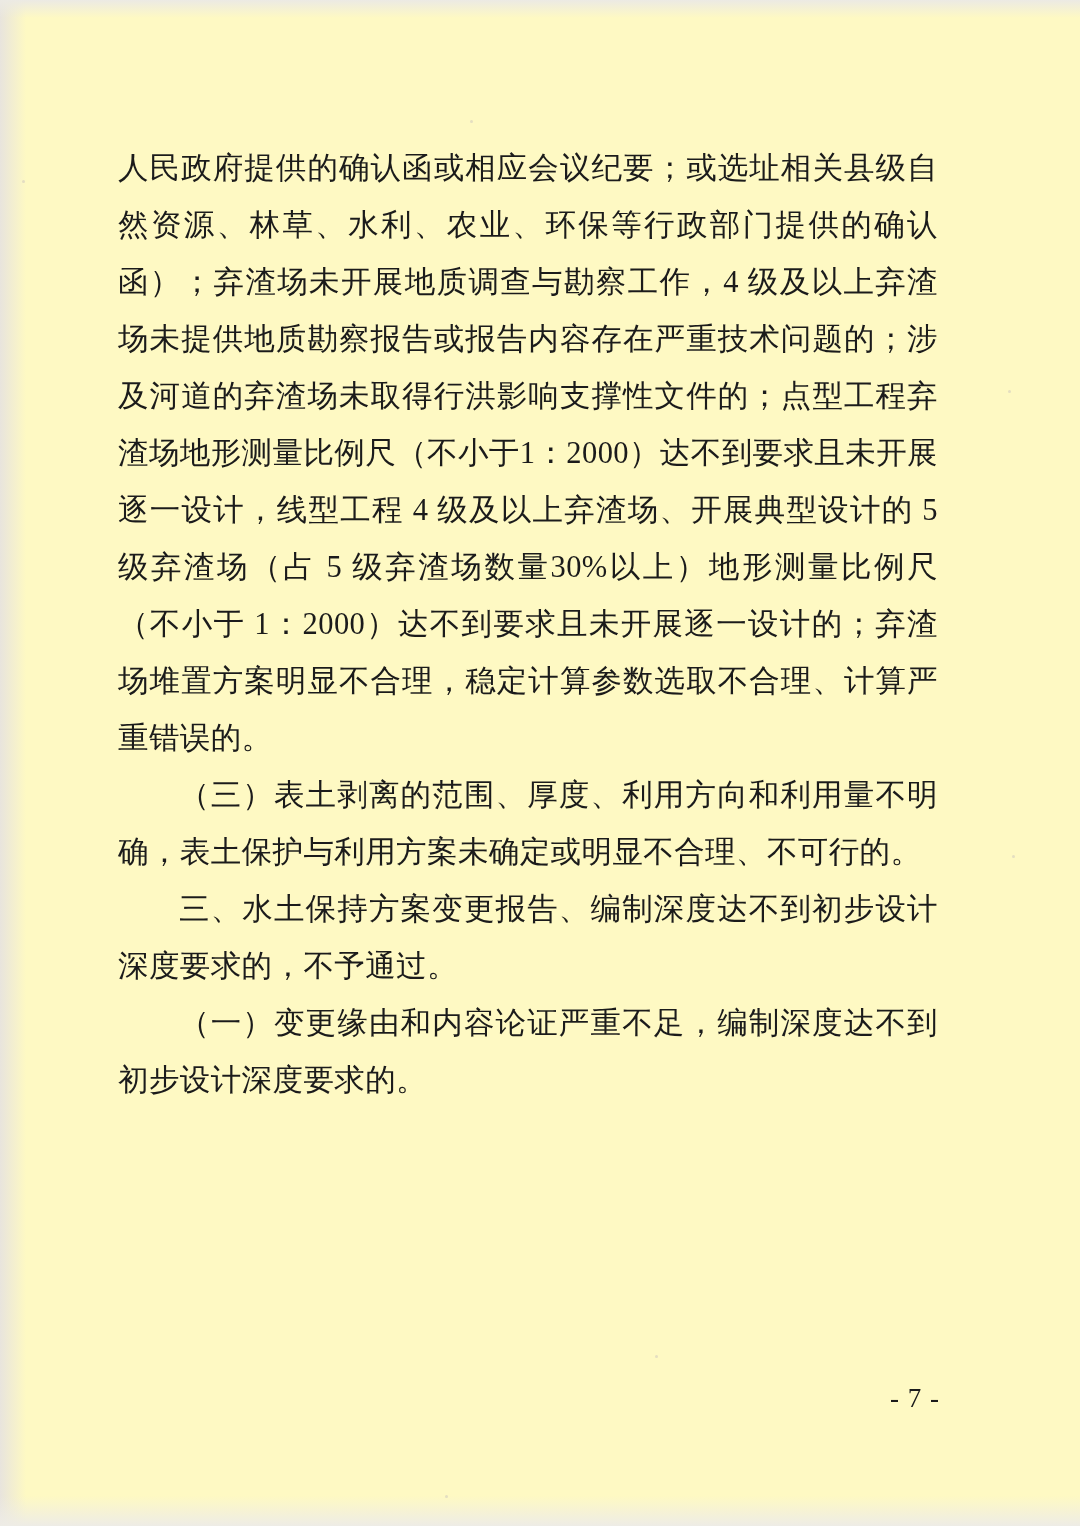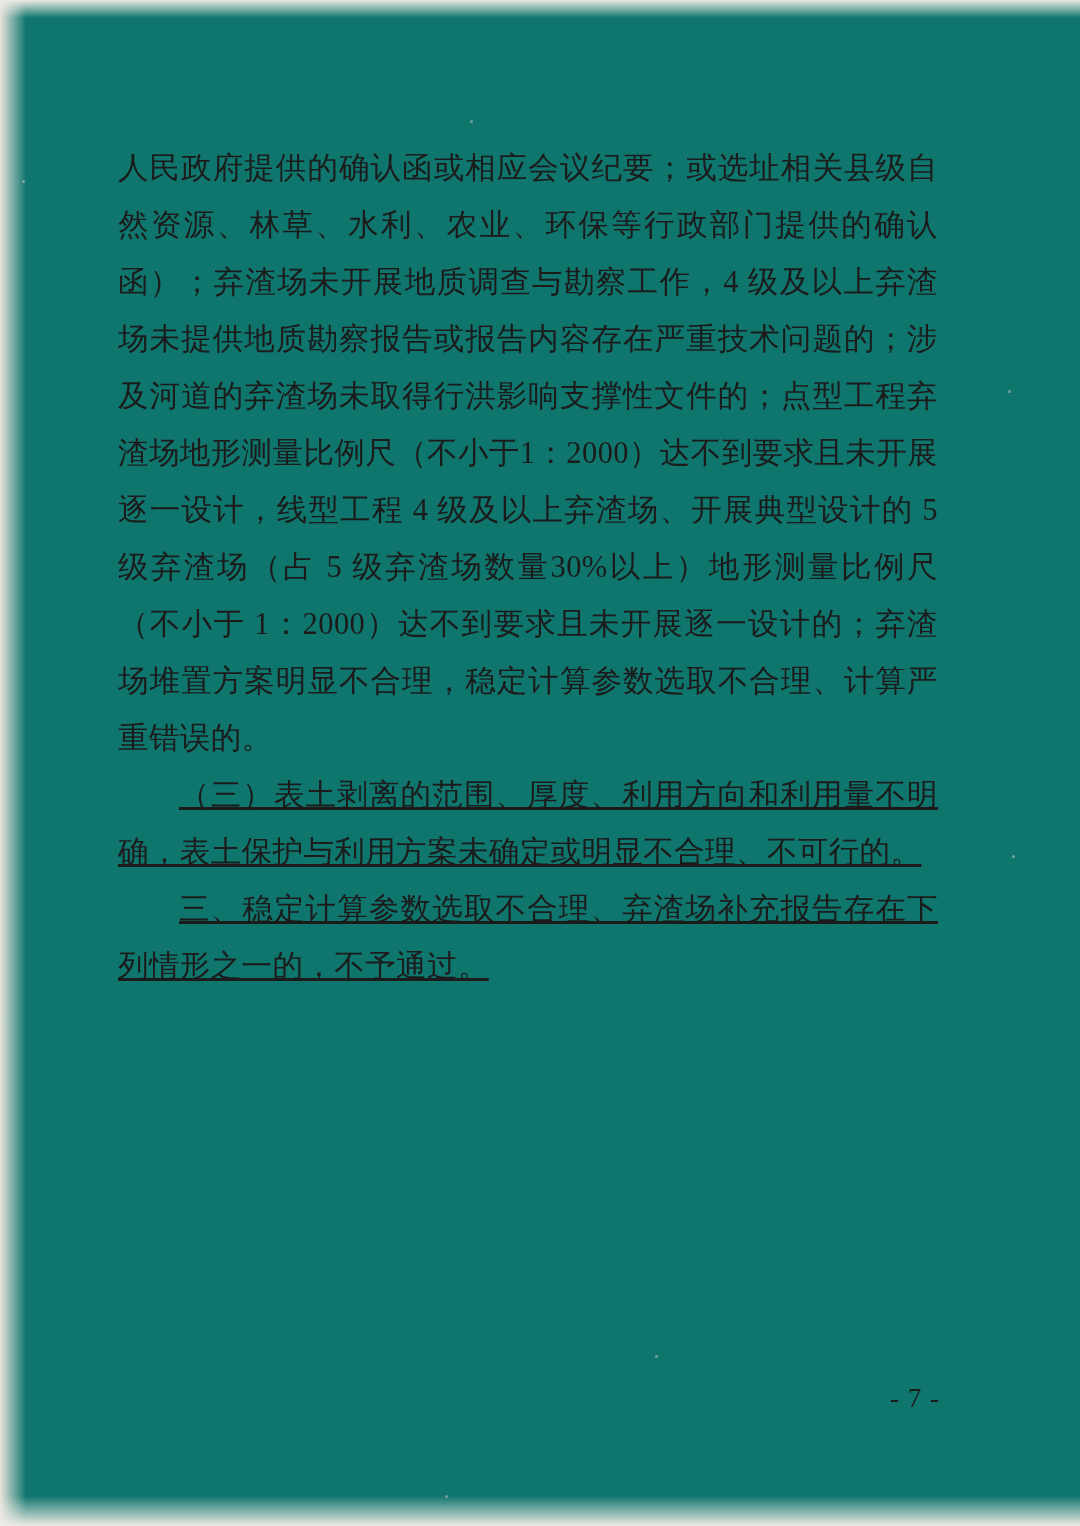--- a/index.html
+++ b/index.html
@@ -7,21 +7,21 @@
     padding: 0;
     background: #ffffff;
   }
   body {
     font-family: "Liberation Serif", "DejaVu Serif", serif;
   }
   .page {
     position: relative;
     width: 1080px;
     height: 1526px;
-    background: #0f766e;
+    background: #fef9c3;
     overflow: hidden;
   }
   
   .scan-edge-left {
     position: absolute;
     top: 0; left: 0;
     width: 26px; height: 100%;
     background: linear-gradient(to right, #e8e4dd 0%, rgba(253,252,250,0) 100%);
     pointer-events: none;
   }
@@ -50,21 +50,20 @@
     font-size: 30.5px;
     line-height: 57px;
     color: #1b1b1b;
     text-align: justify;
     text-justify: inter-ideograph;
     letter-spacing: 0.4px;
     font-family: "Liberation Serif", "DejaVu Serif", serif;
   }
   p.indent {
     text-indent: 61px;
-    text-decoration: underline;
   }
   .page-number {
     position: absolute;
     right: 140px;
     bottom: 112px;
     font-size: 27px;
     color: #1b1b1b;
     letter-spacing: 1px;
     font-family: "Liberation Serif", "DejaVu Serif", serif;
   }
@@ -89,18 +88,19 @@
   <div class="speck" style="left:22px; top:180px; width:3px; height:3px;"></div>
   <div class="speck" style="left:1008px; top:390px; width:3px; height:3px;"></div>
   <div class="speck" style="left:1012px; top:855px; width:3px; height:3px;"></div>
   <div class="speck" style="left:470px; top:120px; width:3px; height:3px;"></div>
   <div class="speck" style="left:655px; top:1355px; width:3px; height:3px;"></div>
   <div class="speck" style="left:445px; top:1495px; width:3px; height:3px;"></div>
 
   <div class="content">
     <p class="para">人民政府提供的确认函或相应会议纪要；或选址相关县级自然资源、林草、水利、农业、环保等行政部门提供的确认函）；弃渣场未开展地质调查与勘察工作，4 级及以上弃渣场未提供地质勘察报告或报告内容存在严重技术问题的；涉及河道的弃渣场未取得行洪影响支撑性文件的；点型工程弃渣场地形测量比例尺（不小于1：2000）达不到要求且未开展逐一设计，线型工程 4 级及以上弃渣场、开展典型设计的 5 级弃渣场（占 5 级弃渣场数量30%以上）地形测量比例尺（不小于 1：2000）达不到要求且未开展逐一设计的；弃渣场堆置方案明显不合理，稳定计算参数选取不合理、计算严重错误的。</p>
     <p class="para indent">（三）表土剥离的范围、厚度、利用方向和利用量不明确，表土保护与利用方案未确定或明显不合理、不可行的。</p>
-    <p class="para indent">三、稳定计算参数选取不合理、弃渣场补充报告存在下列情形之一的，不予通过。</p>
+    <p class="para indent">三、水土保持方案变更报告、编制深度达不到初步设计深度要求的，不予通过。</p>
+    <p class="para indent">（一）变更缘由和内容论证严重不足，编制深度达不到初步设计深度要求的。</p>
   </div>
 
   <div class="page-number">- 7 -</div>
 
 </div>
 
 </body></html>

